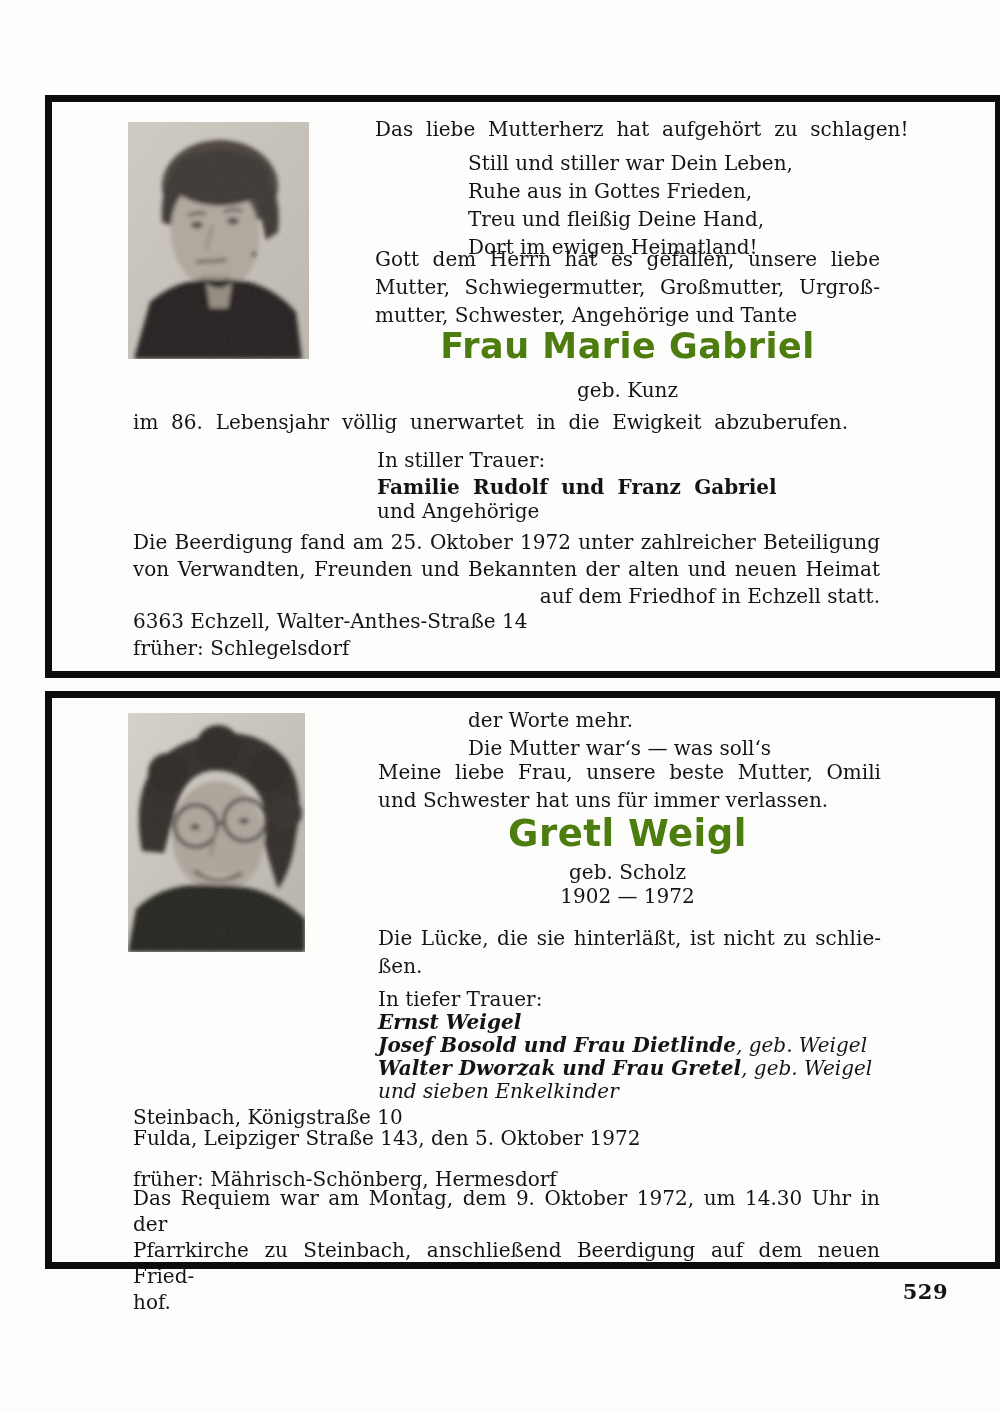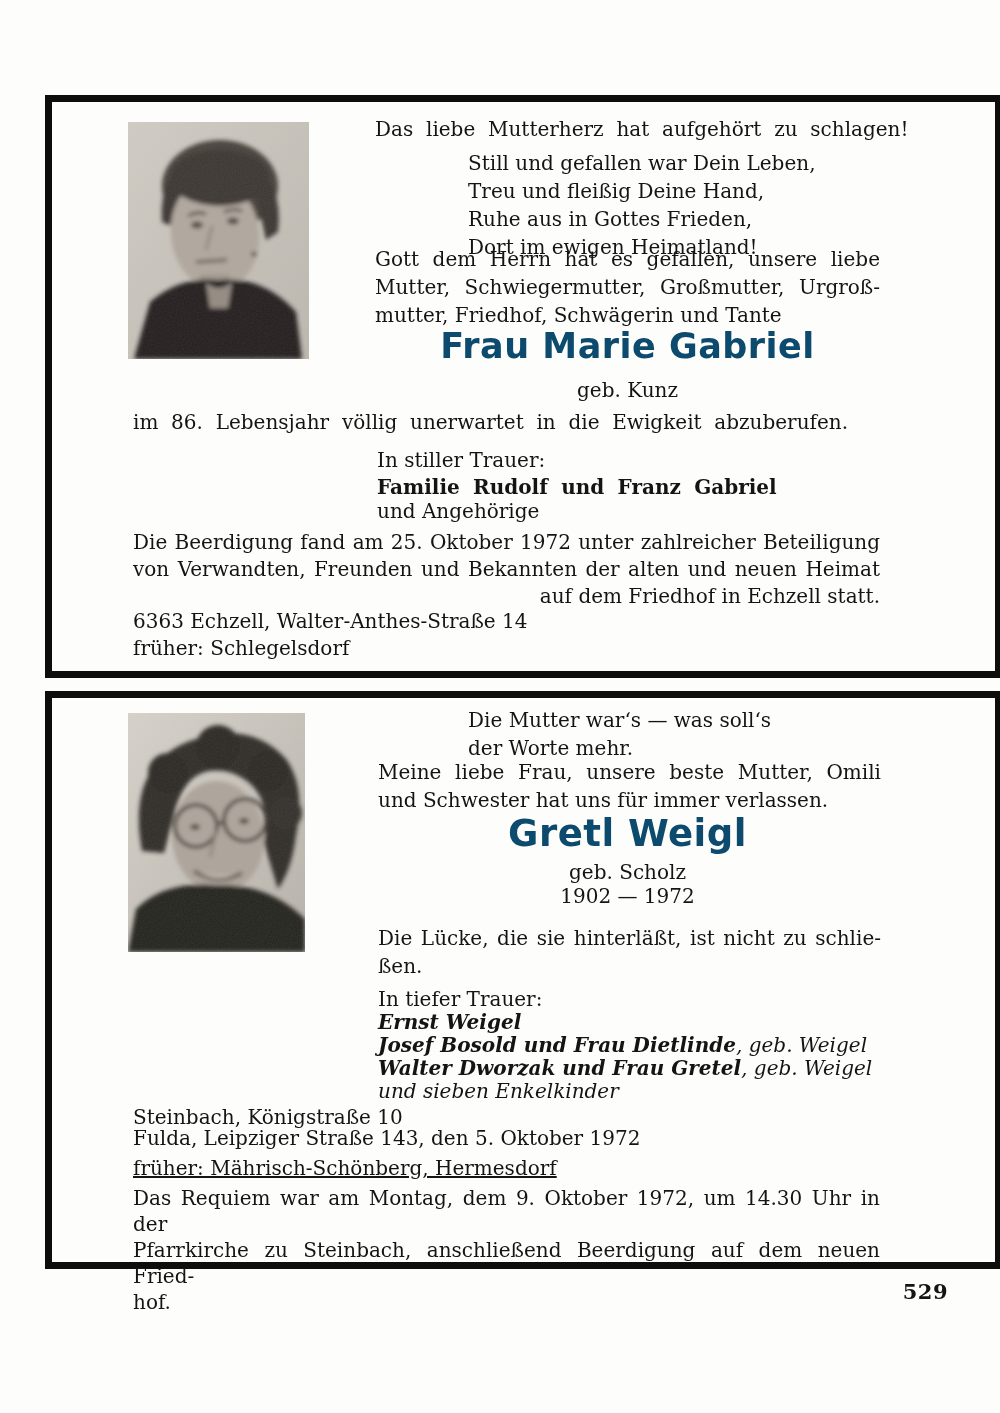--- a/index.html
+++ b/index.html
@@ -22,21 +22,21 @@
   .t  { font-size:20px; line-height:28px; white-space:nowrap; }
   .sp { word-spacing:0.32em; }
   .jline { text-align:justify; text-align-last:justify; white-space:normal; }
   .lline { text-align:left; white-space:nowrap; }
 
   .col-center { left:323px; width:505px; text-align:center; }
 
   .deceased-name {
     font-family:"DejaVu Sans", sans-serif;
     font-weight:700; letter-spacing:0.5px;
-    color:#0c4a6e; white-space:nowrap;
+    color:#4d7c0f; white-space:nowrap;
   }
   #card1 .deceased-name { font-size:35px; }
   #card2 .deceased-name { font-size:37px; }
 
   .bold { font-weight:700; }
   .mourner-line { font-size:20px; line-height:23px; white-space:nowrap; }
 
   .photo { position:absolute; overflow:hidden; }
   .photo svg { display:block; }
 
@@ -83,30 +83,30 @@
         <path d="M6,237 L22,180 Q52,154 90,158 Q136,154 168,190 L174,237 Z" fill="#201d1a"></path>
         <path d="M78,160 Q90,172 104,160 L100,186 L82,186 Z" fill="#948b81"></path>
       </g>
       <rect width="181" height="237" filter="url(#noise1)" opacity="0.5"></rect>
     </svg>
   </div>
 
   <div class="abs t sp" style="left:323px; top:13px;">Das liebe Mutterherz hat aufgehört zu schlagen!</div>
 
   <div class="abs" style="left:416px; top:47px;">
-    <div class="t">Still und gefallen war Dein Leben,</div>
+    <div class="t">Still und stiller war Dein Leben,</div>
+    <div class="t">Ruhe aus in Gottes Frieden,</div>
     <div class="t">Treu und fleißig Deine Hand,</div>
-    <div class="t">Ruhe aus in Gottes Frieden,</div>
     <div class="t">Dort im ewigen Heimatland!</div>
   </div>
 
   <div class="abs" style="left:323px; top:143px; width:505px;">
     <div class="t jline">Gott dem Herrn hat es gefallen, unsere liebe</div>
     <div class="t jline">Mutter, Schwiegermutter, Großmutter, Urgroß-</div>
-    <div class="t lline">mutter, Friedhof, Schwägerin und Tante</div>
+    <div class="t lline">mutter, Schwester, Angehörige und Tante</div>
   </div>
 
   <div class="abs col-center deceased-name" style="top:224px;">Frau Marie Gabriel</div>
   <div class="abs col-center t" style="top:274px;text-align:center;">geb. Kunz</div>
 
   <div class="abs t sp" style="left:81px; top:306px;">im 86. Lebensjahr völlig unerwartet in die Ewigkeit abzuberufen.</div>
 
   <div class="abs t" style="left:325px; top:344px;">In stiller Trauer:</div>
   <div class="abs t bold sp" style="left:325px; top:371px;">Familie Rudolf und Franz Gabriel</div>
   <div class="abs t" style="left:325px; top:395px;">und Angehörige</div>
@@ -155,22 +155,22 @@
         <path d="M66,158 Q90,174 114,160" stroke="#57514a" stroke-width="3.5" fill="none"></path>
         <path d="M72,160 Q90,170 108,161 Q90,164 72,160" fill="#c4bbaf"></path>
         <rect x="74" y="172" width="32" height="24" fill="#9c938a"></rect>
         <path d="M0,239 L8,196 Q36,168 88,172 Q140,170 177,206 L177,239 Z" fill="#24211d"></path>
       </g>
       <rect width="177" height="239" filter="url(#noise2)" opacity="0.5"></rect>
     </svg>
   </div>
 
   <div class="abs" style="left:416px; top:8px;">
+    <div class="t">der Worte mehr.</div>
     <div class="t">Die Mutter war‘s — was soll‘s</div>
-    <div class="t">der Worte mehr.</div>
   </div>
 
   <div class="abs" style="left:326px; top:60px; width:503px;">
     <div class="t jline">Meine liebe Frau, unsere beste Mutter, Omili</div>
     <div class="t lline">und Schwester hat uns für immer verlassen.</div>
   </div>
 
   <div class="abs col-center deceased-name" style="top:114px;">Gretl Weigl</div>
   <div class="abs col-center t" style="top:160px;">geb. Scholz</div>
   <div class="abs col-center t" style="top:184px;">1902 — 1972</div>
@@ -184,21 +184,21 @@
 
   <div class="abs" style="left:326px; top:313px;font-style:italic;">
     <div class="mourner-line"><span class="bold">Ernst Weigel</span><span></span></div>
     <div class="mourner-line"><span class="bold">Josef Bosold und Frau Dietlinde</span><span>, geb. Weigel</span></div>
     <div class="mourner-line"><span class="bold">Walter Dworzak und Frau Gretel</span><span>, geb. Weigel</span></div>
     <div class="mourner-line"><span class="bold"></span><span>und sieben Enkelkinder</span></div>
   </div>
 
   <div class="abs t" style="left:81px; top:405px;">Steinbach, Königstraße 10</div>
   <div class="abs t" style="left:81px; top:426px;text-align:center;">Fulda, Leipziger Straße 143, den 5. Oktober 1972</div>
-  <div class="abs t" style="left:81px; top:456px;text-decoration:underline;">früher: Mährisch-Schönberg, Hermesdorf</div>
+  <div class="abs t" style="left:81px; top:467px;">früher: Mährisch-Schönberg, Hermesdorf</div>
 
   <div class="abs" style="left:81px; top:487px; width:747px;">
     <div class="t jline" style="line-height:26px;">Das Requiem war am Montag, dem 9. Oktober 1972, um 14.30 Uhr in der</div>
     <div class="t jline" style="line-height:26px;">Pfarrkirche zu Steinbach, anschließend Beerdigung auf dem neuen Fried-</div>
     <div class="t lline" style="line-height:26px;">hof.</div>
   </div>
 </div>
 
 <div class="page-number">529</div>
 

